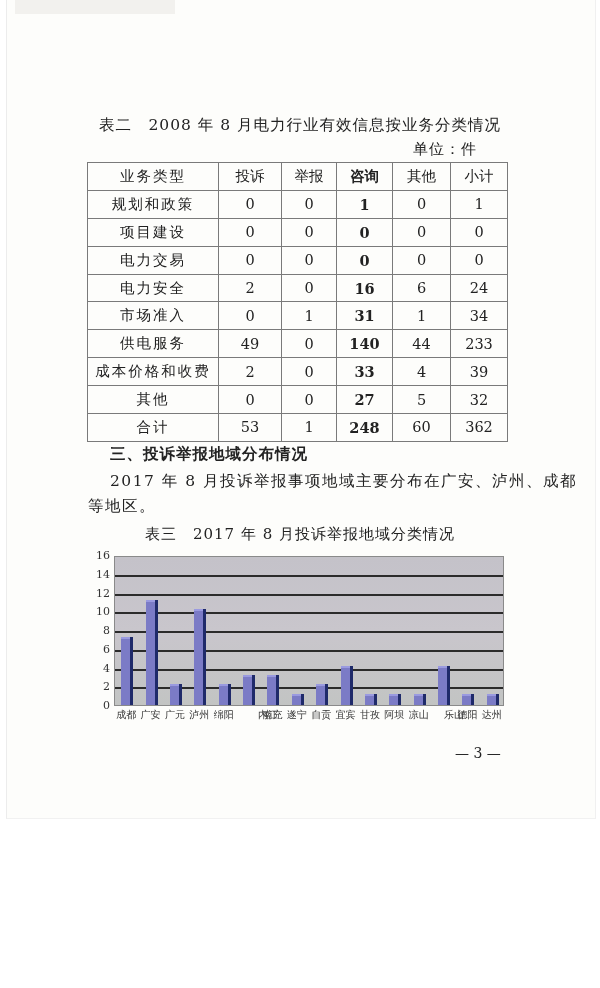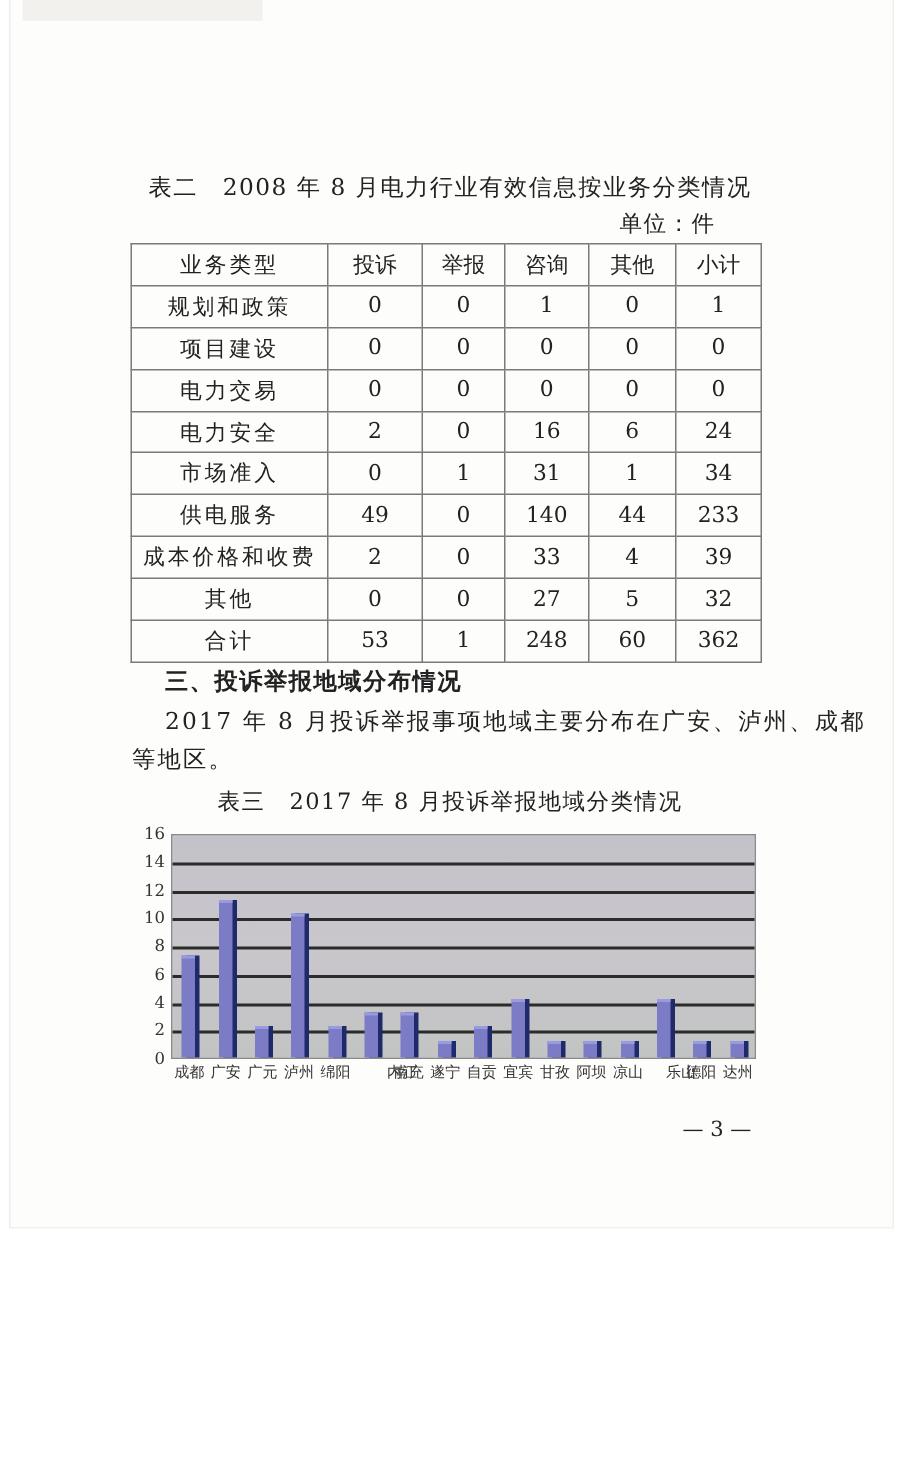--- a/index.html
+++ b/index.html
@@ -7,21 +7,21 @@
          font-family:"DejaVu Serif","Liberation Serif",serif; color:#222; }
   .page { position:absolute; left:6px; top:0; width:588px; height:818px; background:#fdfdfb;
           border-left:1px solid #ececec; border-right:1px solid #f0f0f0; border-bottom:1px solid #f1f1f1; }
   .topband { position:absolute; left:8px; top:0; width:160px; height:14px; background:#f2f1ee; }
   .title2 { position:absolute; left:0; top:115px; width:600px; text-align:center; font-size:15.5px; letter-spacing:1px; }
   .unit { position:absolute; left:413px; top:140px; font-size:15px; letter-spacing:1px; }
   table.t2 { position:absolute; left:87px; top:162px; border-collapse:collapse; font-size:14.5px; }
   table.t2 td { border:1px solid #7a7a7a; height:26.9px; padding:0; text-align:center; }
   table.t2 td.c0 { width:130px; letter-spacing:2px; }
   table.t2 td.c1 { width:62px; } table.t2 td.c2 { width:54px; }
-  table.t2 td.c3 { width:55px; } table.t2 td.c4 { width:57px; } table.t2 td.c5 { width:56px; }
+  table.t2 td.c3 { width:55px;font-weight:bold; } table.t2 td.c4 { width:57px; } table.t2 td.c5 { width:56px; }
   .h3 { position:absolute; left:110px; top:444px; font-size:15.5px; font-weight:bold; letter-spacing:1px;
         font-family:"DejaVu Sans","Liberation Sans",sans-serif; }
   .para1 { position:absolute; left:110px; top:471px; font-size:15.5px; letter-spacing:1.5px; }
   .para2 { position:absolute; left:88px; top:496px; font-size:15.5px; letter-spacing:1.5px; }
   .title3 { position:absolute; left:0; top:525px; width:600px; text-align:center; font-size:15px; letter-spacing:1px; }
   .chart { position:absolute; left:88px; top:552px; width:420px; height:172px; }
   .plot { position:absolute; left:26px; top:4px; width:390px; height:150px;
           background:linear-gradient(180deg,#c4c2c9 0%,#c9c6cc 50%,#c2c4c3 100%);
           border:1px solid #8a8a8a; box-sizing:border-box; }
   .gridline { position:absolute; left:0; width:100%; height:2px; background:#2b2b2b; }

